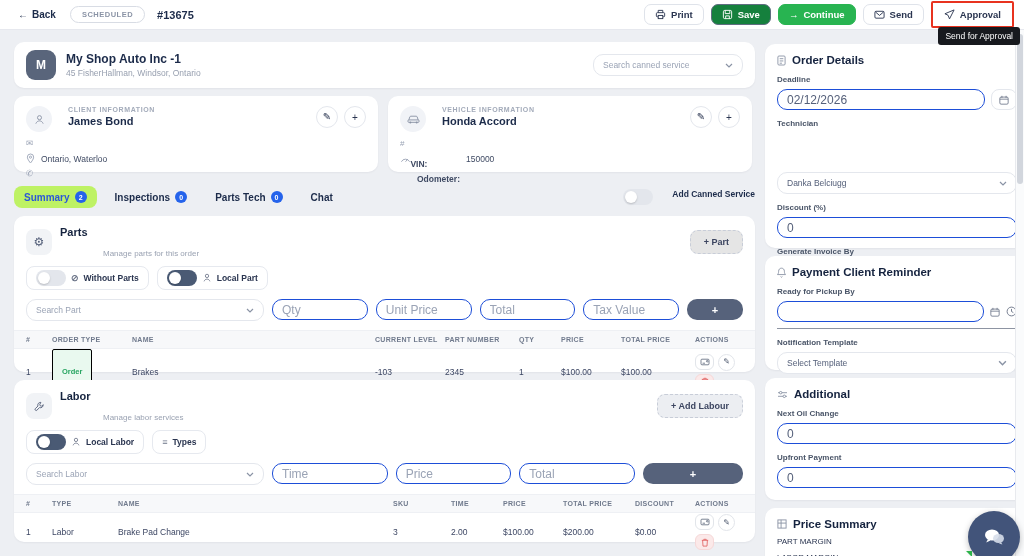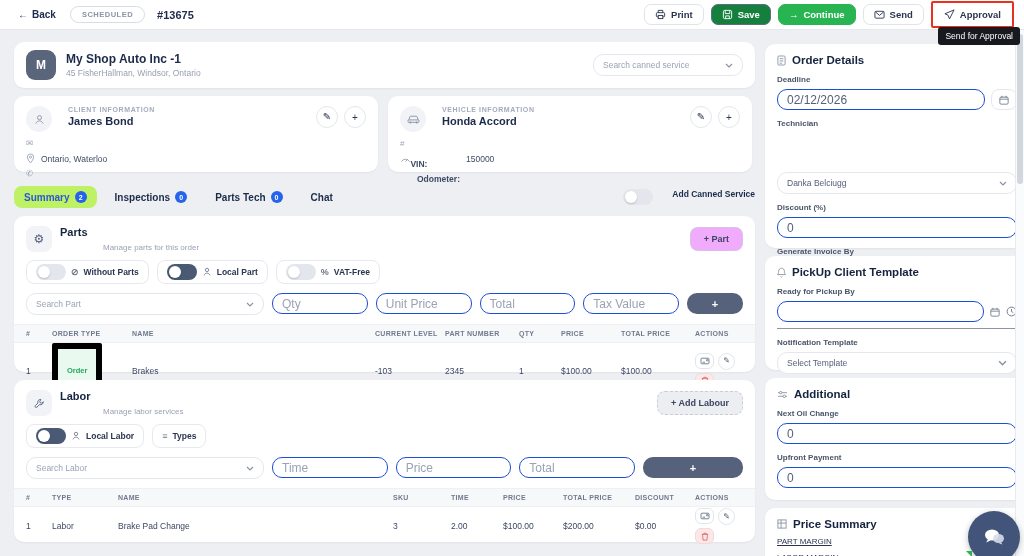--- a/index.html
+++ b/index.html
@@ -71,22 +71,22 @@
     background:#fff; box-shadow:0 1px 2px rgba(0,0,0,.18); }
   .toggle.on { background:#4a5a74; }
 
   
   .seccard { left:14px; width:741px; padding:10px 0 0; }
   .sechead { display:flex; align-items:center; padding:0 12px; }
   .secicon { width:26px; height:26px; border-radius:8px; background:#f1f3f6; color:#55607a;
     display:flex; align-items:center; justify-content:center; font-size:12px; }
   .sectitles { margin-left:8px; }
   .sectitle { font-size:11px; font-weight:bold; color:#15233f; }
-  .secsub { font-size:8px; color:#9aa2b2; margin-top:5px;padding-left:43px; }
-  .addbtn { margin-left:auto; border:1px dashed #c8cdd8; background:#f0abfc; color:#3c4560; font-size:9px;
+  .secsub { font-size:8px; color:#9aa2b2; margin-top:11px;padding-left:43px; }
+  .addbtn { margin-left:auto; border:1px dashed #c8cdd8; background:#e5e5e5; color:#3c4560; font-size:9px;
     font-weight:bold; border-radius:8px; height:24px; padding:0 13px; display:flex; align-items:center; cursor:pointer; }
   .addbtn.solid { background:#eceef2; border-style:dashed; }
   .tglrow { display:flex; gap:8px; padding:8px 12px 0; }
   .tglbox { display:inline-flex; align-items:center; gap:5px; height:24px; padding:0 9px; background:#fff;
     border:1px solid #e6e9ef; border-radius:8px; font-size:8.5px; font-weight:bold; color:#2a3550; cursor:pointer; }
   .tglbox .ic { color:#6b7488; font-size:9px; }
   .srchrow { display:flex; gap:8px; padding:9px 12px 0; }
   .inp { height:21px; border:1px solid #1d4ed8; border-radius:10px; padding:0 9px; font-size:12px;
     color:#55607a; background:#fff; outline:none; width:100%; font-family:"Liberation Sans",sans-serif; }
   .inp::placeholder { color:#9aa3b5; }
@@ -95,40 +95,40 @@
   .plusbtn { flex:0 0 auto; background:#56627b; color:#fff; border:none; border-radius:10px; height:21px;
     font-size:11px; font-weight:bold; cursor:pointer; }
   .plus-part { width:56px; } .plus-labor { width:100px; }
   .tbl { margin-top:9px; }
   .thead, .trow { display:grid; align-items:center; padding:0 12px; column-gap:6px; }
   .thead { background:#f7f8fa; border-top:1px solid #eef0f4; border-bottom:1px solid #eef0f4; height:19px;
     font-size:7px; font-weight:bold; color:#707a8d; letter-spacing:.3px; }
   .trow { min-height:38px; font-size:8.5px; color:#3c4663; }
   .pgrid { grid-template-columns:20px 74px 1fr 64px 68px 36px 54px 68px 48px; }
   .lgrid { grid-template-columns:20px 60px 1fr 52px 46px 54px 66px 54px 48px; }
-  .badge-order { display:inline-block; background:#e9f9ef; color:#27a561; border:6px solid #000000;
+  .badge-order { display:inline-block; background:#e9f9ef; color:#27a561; border:1px solid #000000;
     font-size:7.5px; font-weight:bold; padding:17px 9px; border-radius:2px; }
   .actions { display:flex; flex-direction:column; gap:3px; }
   .actrow1 { display:flex; gap:4px; }
   .sqbtn { width:19px; height:16px; border-radius:6px; border:1px solid #e2e5ea; background:#fff; color:#5a6478;
     display:flex; align-items:center; justify-content:center; cursor:pointer; font-size:8px; }
   .sqbtn.round { border-radius:50%; width:17px; height:17px; }
   .sqbtn.danger { background:#fbe9e9; border-color:#f6d8d8; color:#df5c5c; }
 
   
   .sidecard { left:765px; width:264px; padding:10px 12px; }
   .sidehead { display:flex; align-items:center; gap:6px; font-size:11.5px; font-weight:bold; color:#15233f; }
   .sidehead .ic, .sidehead svg { color:#8a93a5; }
   .flabel { font-size:8px; font-weight:bold; color:#4a5568; margin:9px 0 5px; }
   .frow { display:flex; align-items:center; gap:6px; }
   .calbtn { width:26px; height:21px; border:1px solid #e4e7ed; border-radius:8px; background:#fff; color:#6b7488;
     display:flex; align-items:center; justify-content:center; cursor:pointer; flex:0 0 auto; }
   .bareicon { color:#6b7488; cursor:pointer; flex:0 0 auto; }
   .pickdivider { border-bottom:1px solid #8d94a2; margin-top:6px; }
-  .marginrow { font-size:8px; color:#2a3550; margin-top:7px;text-decoration:underline; }
+  .marginrow { font-size:8px; color:#2a3550; margin-top:7px; }
 
   
   .scrolltrack { position:absolute; right:0; top:30px; width:9px; height:526px; background:#fafbfc;
     border-left:1px solid #e8eaee; z-index:25; }
   .scrollthumb { position:absolute; top:4px; left:1px; width:6px; height:150px; border-radius:3px; background:#d2d6dd; cursor:pointer; }
   .fab { position:absolute; left:968px; top:511px; width:52px; height:52px; border-radius:50%; background:#42547a;
     display:flex; align-items:center; justify-content:center; cursor:pointer; z-index:35; box-shadow:0 2px 6px rgba(0,0,0,.25); }
   .fab-dot { position:absolute; left:966px; top:551px; width:0; height:0; border-left:6px solid #2db34a;
     border-top:6px solid transparent; z-index:36; transform:rotate(180deg); }
 </style>
@@ -327,27 +327,20 @@
       <div class="toggle on">
           <div class="knob"></div>
         </div>
       <span class="ic">
           <svg viewBox="0 0 12 12" width="10" height="10">
             <circle cx="6" cy="3.5" r="2" fill="none" stroke="currentColor"></circle>
             <path d="M2.5 10c.7-1.8 2-2.7 3.5-2.7S8.8 8.2 9.5 10" fill="none" stroke="currentColor"></path>
           </svg>
         </span>
       <span>Local Part</span>
-    </div>
-    <div class="tglbox">
-      <div class="toggle">
-          <div class="knob"></div>
-        </div>
-      <span class="ic i-percent"></span>
-      <span>VAT-Free</span>
     </div>
   </div>
   <div class="srchrow">
     <div class="selectbox w-search">
       <span>Search Part</span>
       <span class="ic chev">
           <svg viewBox="0 0 8 5" width="8" height="5">
             <path d="M1 1l3 3 3-3" fill="none" stroke="currentColor" stroke-width="1.2"></path>
           </svg>
         </span>
@@ -549,21 +542,21 @@
 </div>
 
 <div class="card sidecard" style="top:256px; height:114px;">
   <div class="sidehead">
     <span class="ic">
         <svg viewBox="0 0 10 12" width="9" height="11">
           <path d="M5 1.2c2 0 3.2 1.5 3.2 3.4 0 2.4.8 3.2 1.3 3.7H.5C1 7.8 1.8 7 1.8 4.6 1.8 2.7 3 1.2 5 1.2z" fill="none" stroke="currentColor"></path>
           <path d="M4 10.5a1.2 1.2 0 0 0 2 0" fill="none" stroke="currentColor"></path>
         </svg>
       </span>
-    <span>PickUp Client Template</span>
+    <span>Payment Client Reminder</span>
   </div>
   <div class="flabel">Ready for Pickup By</div>
   <div class="frow">
     <input class="inp" value="" style="">
     <span class="ic bareicon">
         <svg viewBox="0 0 12 12" width="10" height="10">
           <rect x="1" y="2.5" width="10" height="8.5" rx="1.5" fill="none" stroke="currentColor"></rect>
           <path d="M1 5h10M3.5 1v2.5M8.5 1v2.5" stroke="currentColor" fill="none"></path>
         </svg>
       </span>

